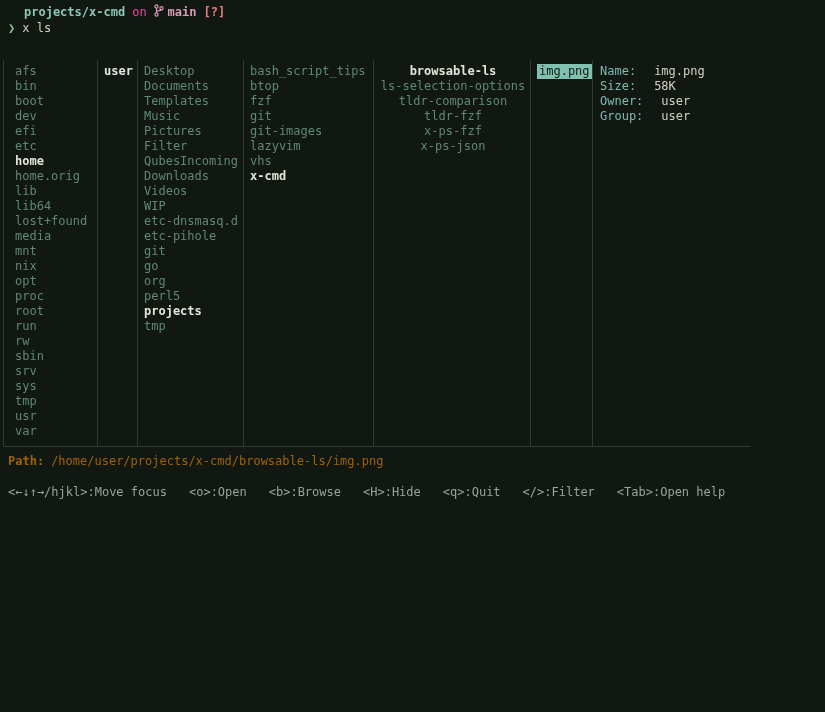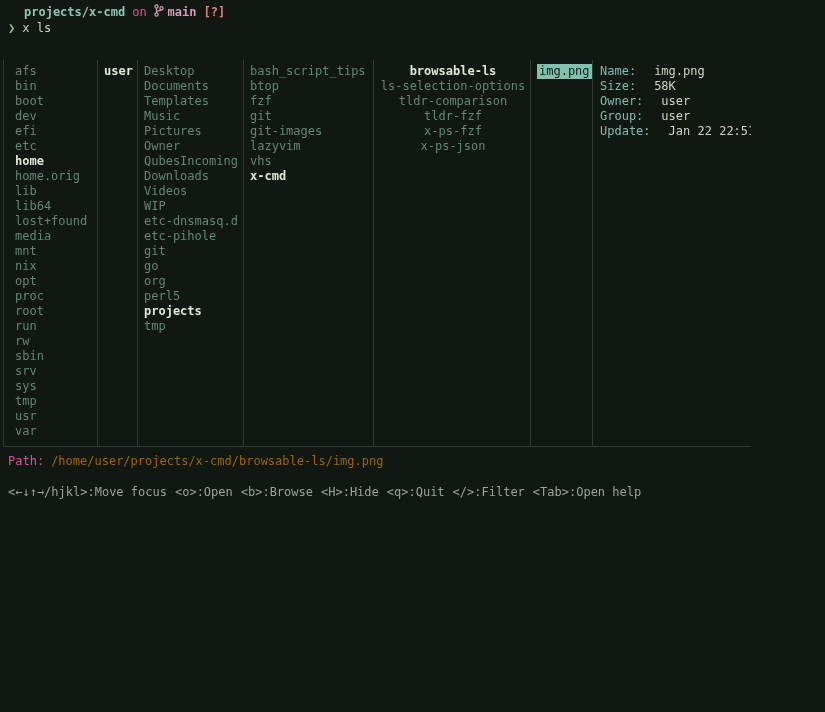--- a/index.html
+++ b/index.html
@@ -49,23 +49,23 @@
     width:max-content;
     padding:0 2px;
   }
   .details { flex:1 1 auto; border-right:none; padding:4px 4px 0 7px; }
   .detail-row { display:flex; gap:18px; line-height:15px; white-space:pre; }
   .d-label { color:#7fbbb3; }
   .d-value { color:#d5d1c4; }
 
   
   .path-line { display:flex; gap:7px; padding-left:8px; margin-top:7px; line-height:15px; }
-  .path-label { color:#ec4899; font-weight:normal; }
+  .path-label { color:#a16207; font-weight:bold; }
   .path-value { color:#a16207; }
-  .help-line { display:flex; gap:8px; padding-left:8px; margin-top:16px; line-height:15px; }
+  .help-line { display:flex; gap:22px; padding-left:8px; margin-top:16px; line-height:15px; }
   .help-item { color:#98a399; white-space:pre; }
 </style>
 </head>
 <body>
 
 <div class="terminal">
 
   <div class="prompt-line">
     <span class="p-path">projects/x-cmd</span>
     <span class="p-on">on</span>
@@ -118,21 +118,21 @@
       </div>
       <div class="col" style="width: 40px;">
         <div class="item active">user</div>
       </div>
       <div class="col" style="width: 106px;">
         <div class="item">Desktop</div>
         <div class="item">Documents</div>
         <div class="item">Templates</div>
         <div class="item">Music</div>
         <div class="item">Pictures</div>
-        <div class="item">Owner</div>
+        <div class="item">Filter</div>
         <div class="item">QubesIncoming</div>
         <div class="item">Downloads</div>
         <div class="item">Videos</div>
         <div class="item">WIP</div>
         <div class="item">etc-dnsmasq.d</div>
         <div class="item">etc-pihole</div>
         <div class="item">git</div>
         <div class="item">go</div>
         <div class="item">org</div>
         <div class="item">perl5</div>
@@ -158,21 +158,20 @@
         <div class="item">x-ps-json</div>
       </div>
       <div class="col" style="width: 62px;">
         <div class="item selected">img.png</div>
       </div>
       <div class="col details">
         <div class="detail-row"><span class="d-label">Name:</span><span class="d-value">img.png</span></div>
         <div class="detail-row"><span class="d-label">Size:</span><span class="d-value">58K</span></div>
         <div class="detail-row"><span class="d-label">Owner:</span><span class="d-value">user</span></div>
         <div class="detail-row"><span class="d-label">Group:</span><span class="d-value">user</span></div>
-        <div class="detail-row"><span class="d-label">Update:</span><span class="d-value">Jan 22 22:51</span></div>
       </div>
   </div>
 
   <div class="path-line">
     <span class="path-label">Path:</span>
     <span class="path-value">/home/user/projects/x-cmd/browsable-ls/img.png</span>
   </div>
 
   <div class="help-line">
       <span class="help-item">&lt;←↓↑→/hjkl&gt;:Move focus</span>

